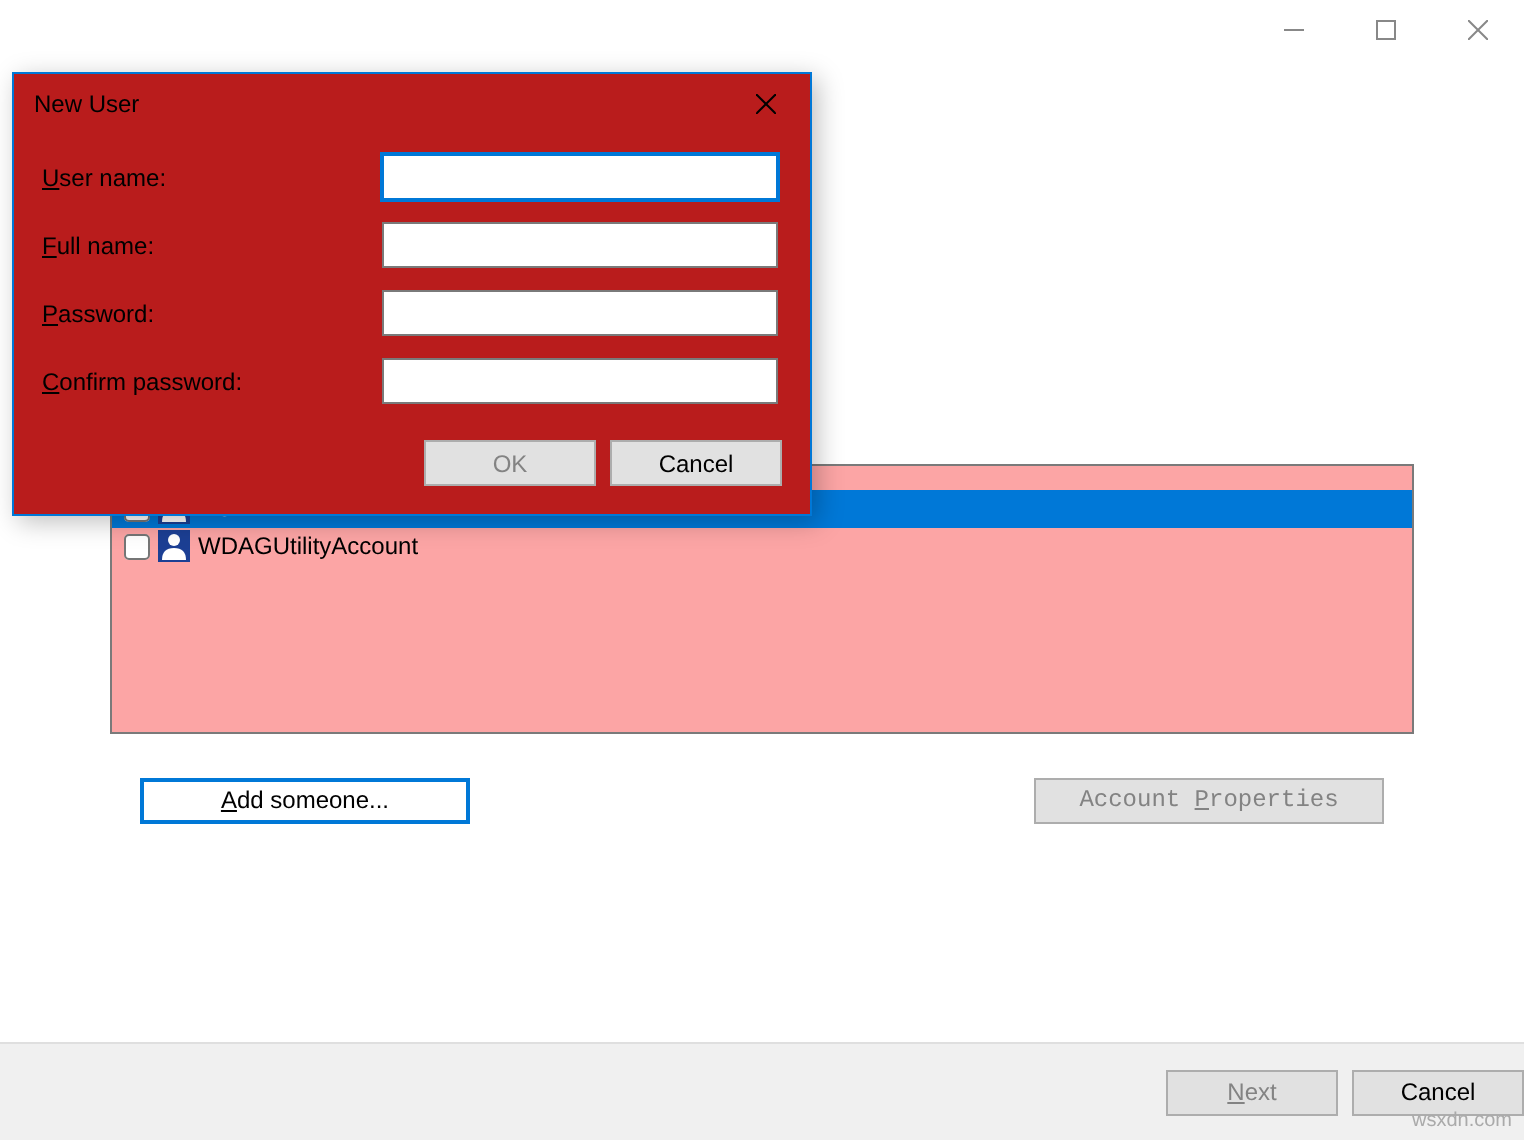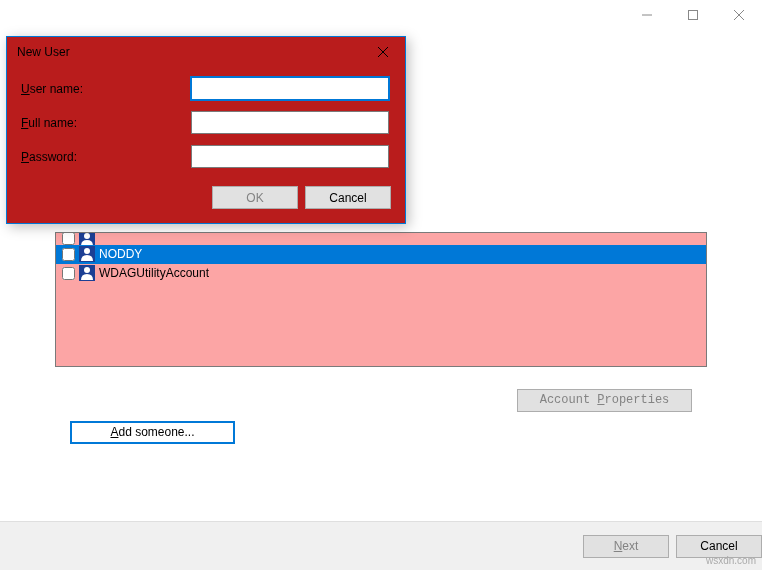--- a/index.html
+++ b/index.html
@@ -16,21 +16,21 @@
     .user-row { display: flex; align-items: center; height: 19px; padding-left: 6px; gap: 4px; }
     .user-row.selected { background: #0078d7; color: #fff; }
     .user-row input[type="checkbox"] { width: 13px; height: 13px; }
     .user-icon { width: 16px; height: 16px; display: inline-flex; align-items: center; justify-content: center; }
     .user-icon svg { width: 16px; height: 16px; }
     .user-label { font-size: 12px; }
     .partial-row { height: 12px; overflow: hidden; border-bottom: none; }
     
     .action-row { display: flex; justify-content: space-between; margin-top: 22px; padding: 0 15px; }
     .btn { height: 23px; padding: 0 14px; font-size: 12px; font-family: inherit; background: #e1e1e1; border: 1px solid #adadad; cursor: default; display: inline-flex; align-items: center; justify-content: center; }
-    .btn.focused { border: 2px solid #0078d7; background: #fff; margin-top: 32px; }
+    .btn.focused { border: 2px solid #0078d7; background: #fff; }
     .btn.disabled { color: #838383; }
     
     .bottom-bar { position: absolute; bottom: 0; left: 0; right: 0; height: 49px; background: #f0f0f0; border-top: 1px solid #dfdfdf; display: flex; justify-content: flex-end; align-items: center; gap: 7px; }
     .bottom-bar .btn { width: 86px; }
     
     .dialog { position: absolute; top: 36px; left: 6px; width: 400px; background: #b91c1c; border: 1px solid #0078d7; box-shadow: 3px 3px 12px rgba(0,0,0,0.25); }
     .dialog-titlebar { height: 30px; display: flex; align-items: center; justify-content: space-between; padding-left: 10px; }
     .dialog-title { font-size: 12px; }
     .dialog-close { width: 45px; height: 30px; display: flex; align-items: center; justify-content: center; }
     .dialog-body { padding: 10px 14px 14px 14px; }
@@ -142,18 +142,22 @@
       <input class="form-input focused" type="text" style="">
     </div>
     <div class="form-row">
       <label class="form-label"><span class="u">F</span>ull name:</label>
       <input class="form-input" type="text" style="">
     </div>
     <div class="form-row">
       <label class="form-label"><span class="u">P</span>assword:</label>
       <input class="form-input" type="password" style="">
     </div>
+    <div class="form-row">
+      <label class="form-label"><span class="u">C</span>onfirm password:</label>
+      <input class="form-input" type="password" style="">
+    </div>
     <div class="dialog-buttons">
       <button class="btn disabled">OK</button>
       <button class="btn">Cancel</button>
     </div>
   </div>
 </div>
 
 </body></html>

